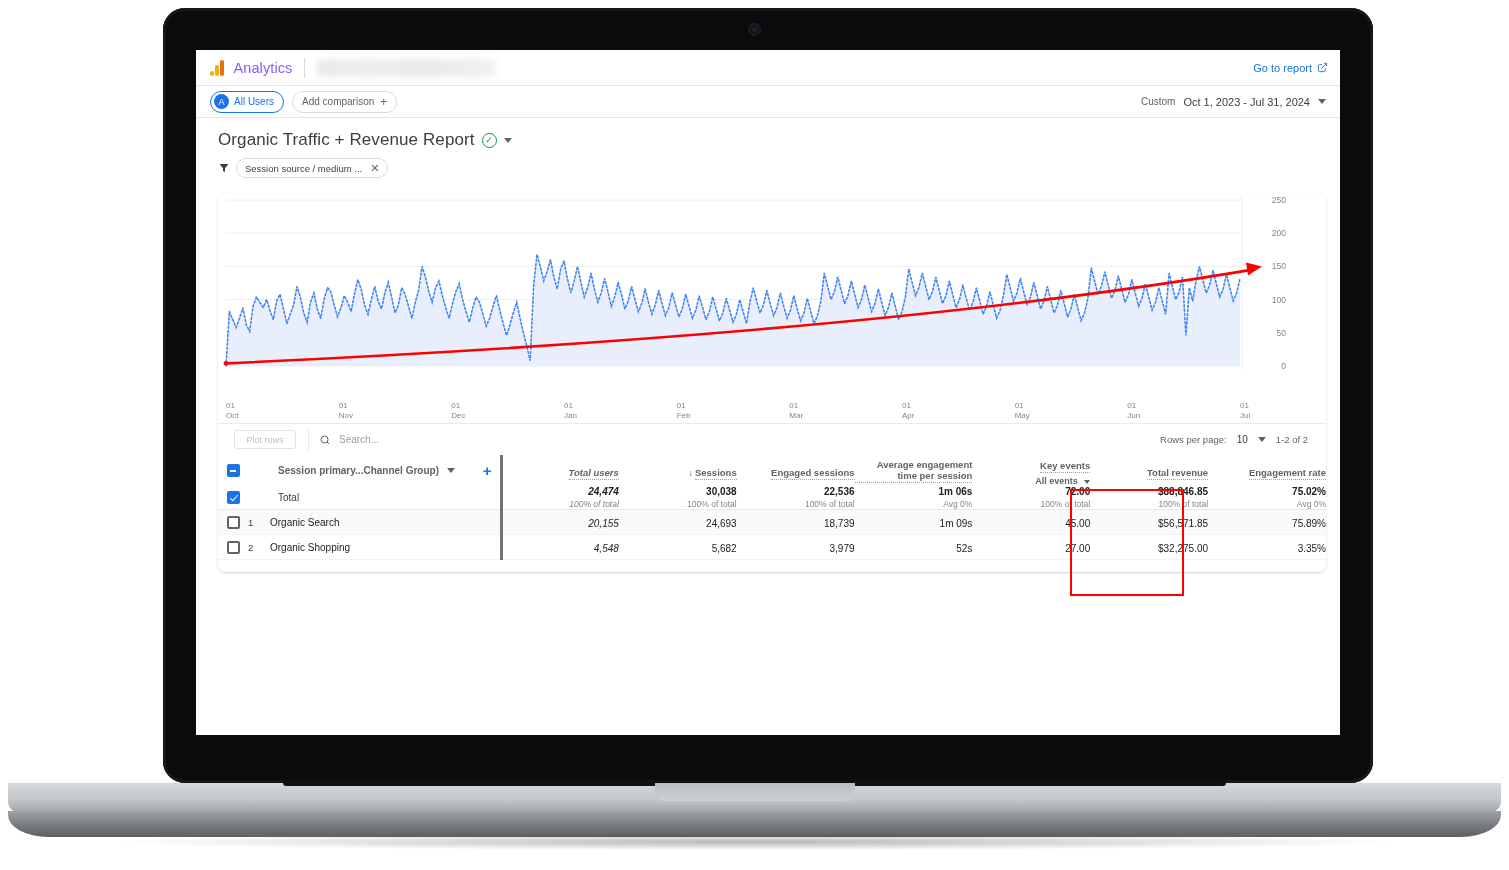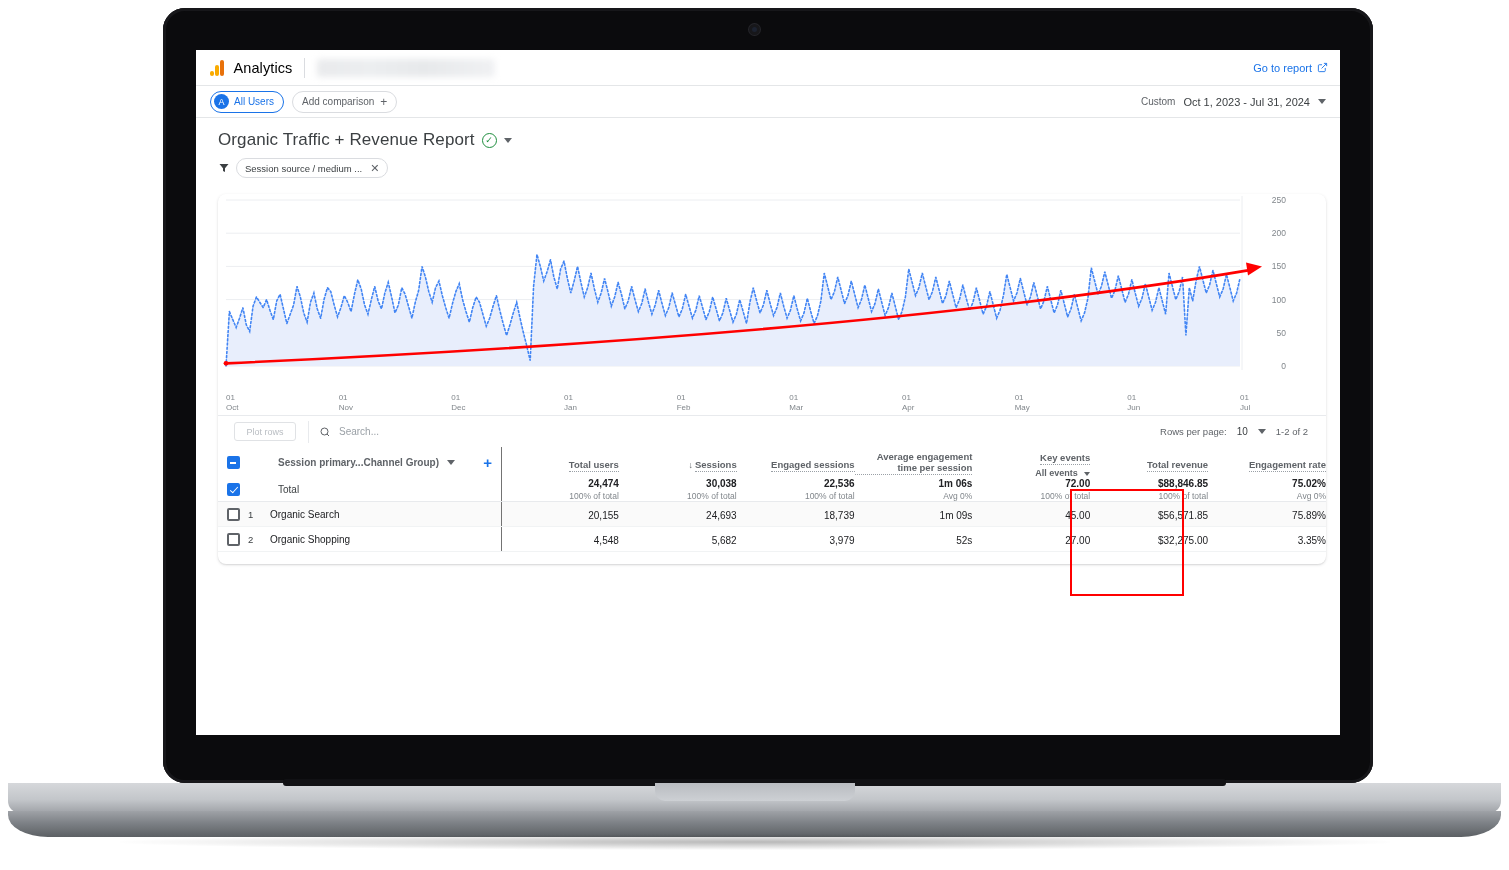--- a/index.html
+++ b/index.html
@@ -81,21 +81,21 @@
     height: 36px; display: flex; align-items: center;
     padding: 0 12px 0 14px;
     border-bottom: 1px solid #e4e6e8;
     background: #fff;
   }
   .ga-logo { display: flex; align-items: flex-end; gap: 1.5px; height: 16px; margin-right: 10px; }
   .ga-logo i { display: block; width: 3.5px; border-radius: 2px; }
   .ga-logo i:nth-child(1) { height: 5px;  background: #f9ab00; }
   .ga-logo i:nth-child(2) { height: 11px; background: #f9ab00; }
   .ga-logo i:nth-child(3) { height: 16px; background: #e8710a; }
-  .ga-brand { font-size: 14.5px; color: #000000; letter-spacing: .1px; }
+  .ga-brand { font-size: 14.5px; color: #8b5cf6; letter-spacing: .1px; }
   .ga-divider { width: 1px; height: 20px; background: #dadce0; margin: 0 12px; }
   .ga-property-blur {
     width: 178px; height: 18px; border-radius: 3px;
     background: linear-gradient(90deg,#e9eaec 0%, #eceef0 30%, #e7e9eb 60%, #f0f1f3 100%);
     filter: blur(3px);
   }
   .ga-topbar-right { margin-left: auto; display: flex; align-items: center; gap: 5px; }
   .go-to-report { font-size: 11px; color: #1a73e8; }
   .ext-icon { width: 11px; height: 11px; color: #1a73e8; }
 
@@ -165,21 +165,21 @@
     margin-left: auto;
     width: 74px; height: 26px;
     border: 1px solid #dadce0; border-radius: 4px;
     display: flex; align-items: center; padding: 0 8px;
     font-size: 10px; color: #3c4043; background: #fff;
   }
   .day-select .caret { margin-left: auto; border-top-color: #3c4043; }
 
   .chart-area { position: relative; height: 195px; margin: 6px 0 0 0; }
   .chart-svg { display: block; width: 100%; height: 195px; }
-  .xaxis { position: relative; height: 22px; margin-top: 4px; }
+  .xaxis { position: relative; height: 22px; margin-top: 12px; }
   .xtick { position: absolute; font-size: 8px; color: #80868b; line-height: 10px; text-align: left; }
 
   
   .tbl-toolbar {
     display: flex; align-items: center;
     height: 32px; border-top: 1px solid #e8eaed;
     padding: 0 18px 0 16px;
   }
   .plot-rows-btn {
     width: 62px; height: 19px; border: 1px solid #e0e2e5; border-radius: 3px;
@@ -239,21 +239,21 @@
   .row-total td { border-bottom: 1px solid #e8eaed; padding-top: 7px; padding-bottom: 8px; }
   .row-data td { border-bottom: 1px solid #f1f3f4; height: 25px; }
   .row-shaded { background: #fafafa; }
   .cell-idx { font-size: 9.5px; color: #3c4043; text-align: left; }
   .cell-dim { font-size: 10px; color: #202124; padding-left: 8px; }
   .cell-dim.total { color: #3c4043; padding-left: 8px; }
   .cell-metric { text-align: right; padding-right: 14px; }
   .m-main { font-size: 10px; color: #202124; }
   .row-total .m-main { font-weight: bold; font-size: 10px; }
   .m-sub { font-size: 8.5px; color: #80868b; margin-top: 2px; }
-  .vline-left { border-left: 1px solid #737373; }
+  .vline-left { border-left: 3px solid #737373; font-style: italic; }
 
   
   .revenue-highlight {
     position: absolute;
     border: 2px solid #ff0000;
     pointer-events: none;
   }
   .card-wrap { position: relative; }
 </style>
 </head>

